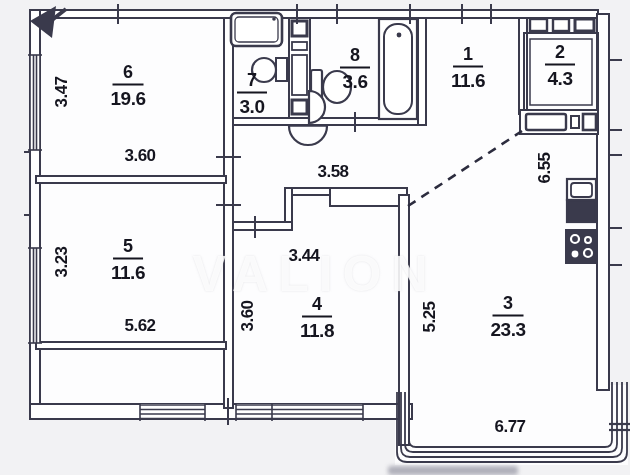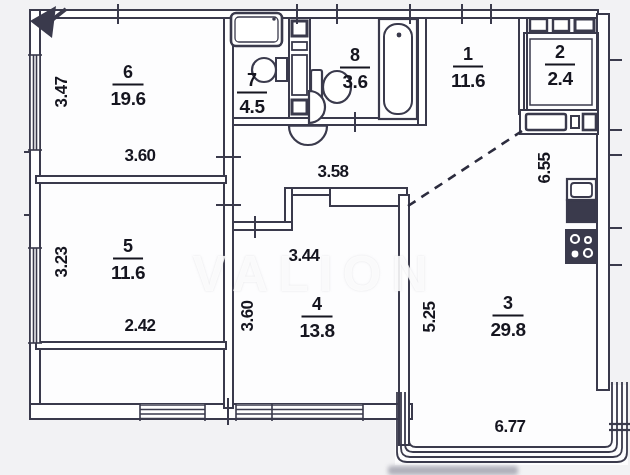--- a/index.html
+++ b/index.html
@@ -206,52 +206,52 @@
       <line x1="609" y1="265" x2="622" y2="265"></line>
     </g>
   </svg>
 
   <div class="room-label" style="left:128px;top:85px">
     <div class="rn">6</div>
     <div class="ra">19.6</div>
   </div>
   <div class="room-label" style="left:252px;top:93px">
     <div class="rn">7</div>
-    <div class="ra">4.5</div>
+    <div class="ra">3.0</div>
   </div>
   <div class="room-label" style="left:355px;top:68px">
     <div class="rn">8</div>
     <div class="ra">3.6</div>
   </div>
   <div class="room-label" style="left:468px;top:67px">
     <div class="rn">1</div>
     <div class="ra">11.6</div>
   </div>
   <div class="room-label" style="left:560px;top:65px">
     <div class="rn">2</div>
-    <div class="ra">2.4</div>
+    <div class="ra">4.3</div>
   </div>
   <div class="room-label" style="left:128px;top:259px">
     <div class="rn">5</div>
     <div class="ra">11.6</div>
   </div>
   <div class="room-label" style="left:317px;top:317px">
     <div class="rn">4</div>
-    <div class="ra">13.8</div>
+    <div class="ra">11.8</div>
   </div>
   <div class="room-label" style="left:508px;top:316px">
     <div class="rn">3</div>
-    <div class="ra">29.8</div>
+    <div class="ra">23.3</div>
   </div>
 
   <div class="lbl vert" style="left:62px;top:92px">3.47</div>
   <div class="lbl" style="left:140px;top:156px">3.60</div>
   <div class="lbl" style="left:333px;top:172px">3.58</div>
   <div class="lbl vert" style="left:62px;top:262px">3.23</div>
-  <div class="lbl" style="left:140px;top:326px">2.42</div>
+  <div class="lbl" style="left:140px;top:326px">5.62</div>
   <div class="lbl" style="left:304px;top:256px">3.44</div>
   <div class="lbl vert" style="left:248px;top:316px">3.60</div>
   <div class="lbl vert" style="left:430px;top:317px">5.25</div>
   <div class="lbl vert" style="left:545px;top:168px">6.55</div>
   <div class="lbl" style="left:510px;top:427px">6.77</div>
 
   <div class="watermark">VALION</div>
 
   <div class="smudge"></div>
 </div>

